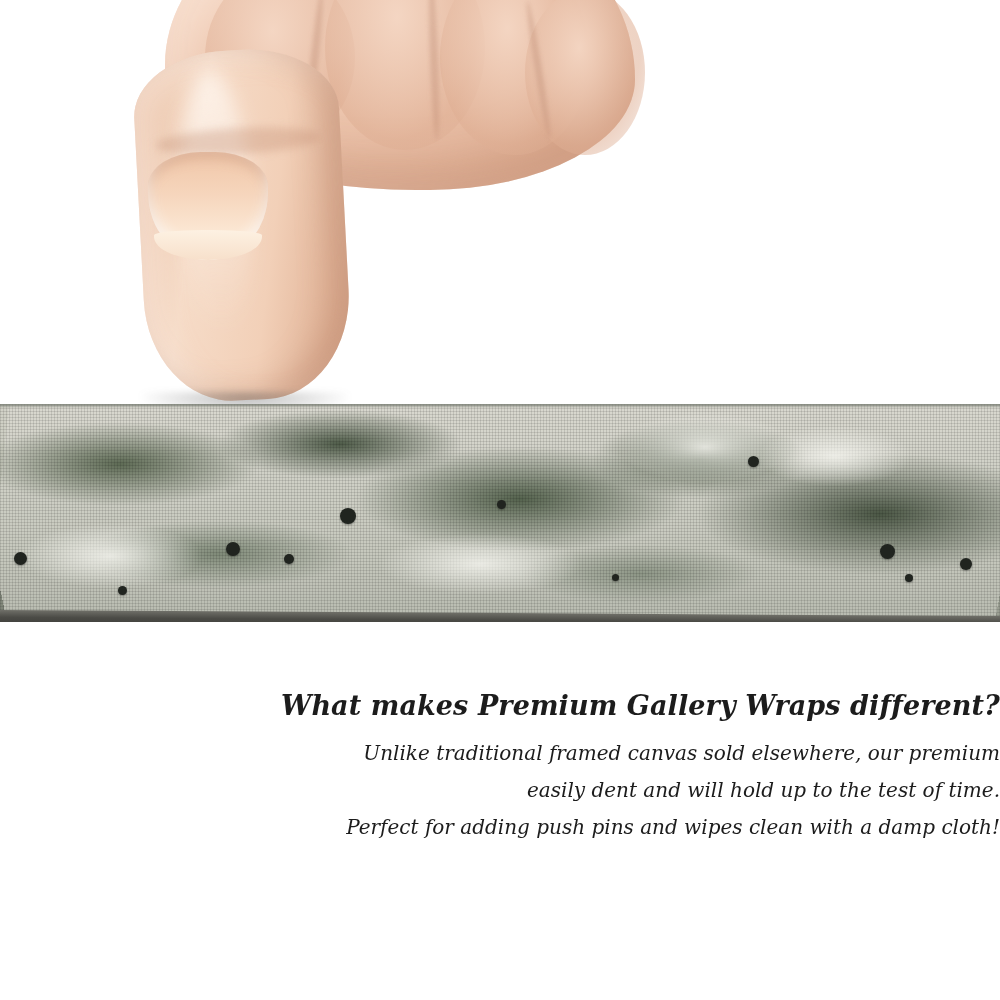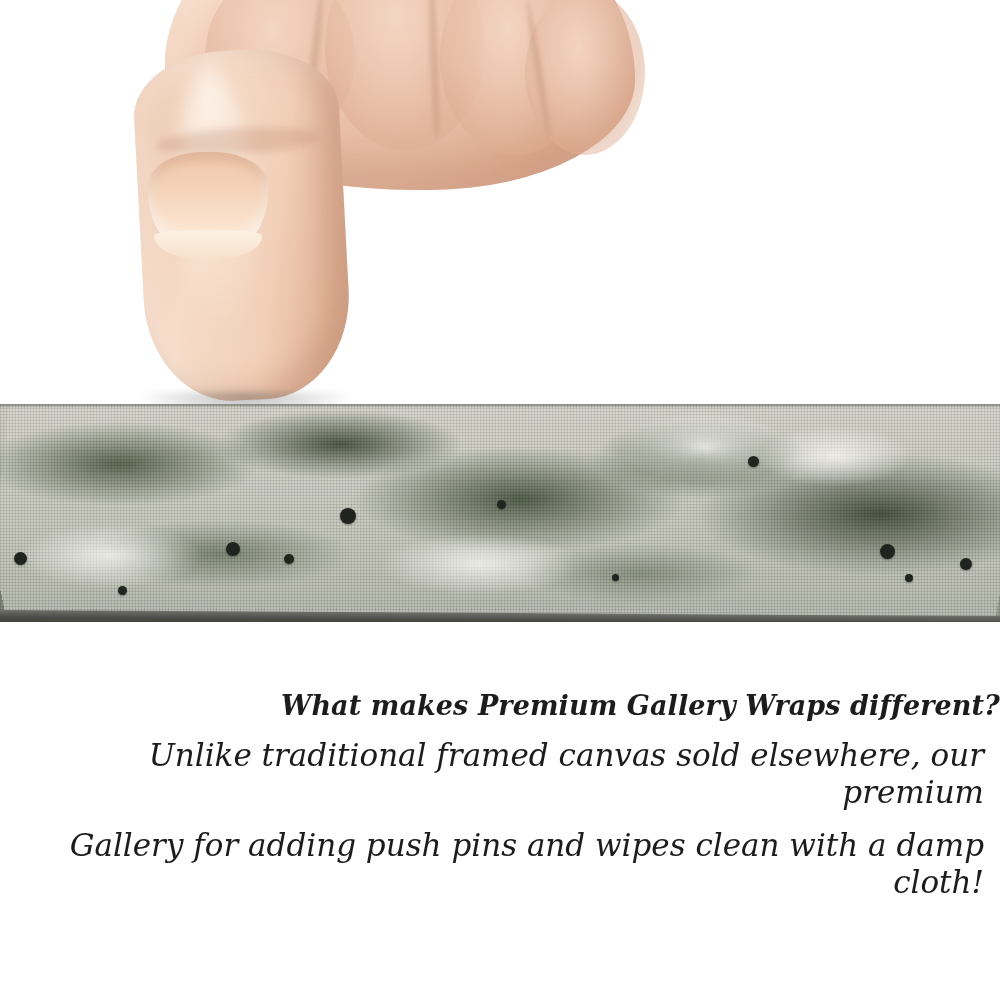--- a/index.html
+++ b/index.html
@@ -216,22 +216,22 @@
     font-family: "DejaVu Serif", serif;
     font-style: italic;
   }
   .caption-title {
     font-size: 27px;
     font-weight: 700;
     letter-spacing: 0.1px;
     margin-bottom: 14px;
   }
   .caption-body p {
-    margin: 16px;
-    font-size: 31px;
+    margin: 0;
+    font-size: 20px;
     line-height: 37px;
     font-weight: 400;
   }
 </style>
 </head>
 <body>
 
 <div class="scene">
 
   <div class="hand-area">
@@ -277,17 +277,18 @@
     <div class="spot" style="left:612px; top:170px; width:7px;  height:7px;"></div>
 
     <div class="canvas-top-edge"></div>
     <div class="canvas-bottom-edge"></div>
   </div>
 
   <div class="caption">
     <div class="caption-title">What makes Premium Gallery Wraps different?</div>
     <div class="caption-body">
       <p>Unlike traditional framed canvas sold elsewhere, our premium</p>
-      <p>Gallery for adding push pins and wipes clean with a damp cloth!</p>
+      <p>easily dent and will hold up to the test of time.</p>
+      <p>Perfect for adding push pins and wipes clean with a damp cloth!</p>
     </div>
   </div>
 
 </div>
 
 </body></html>

